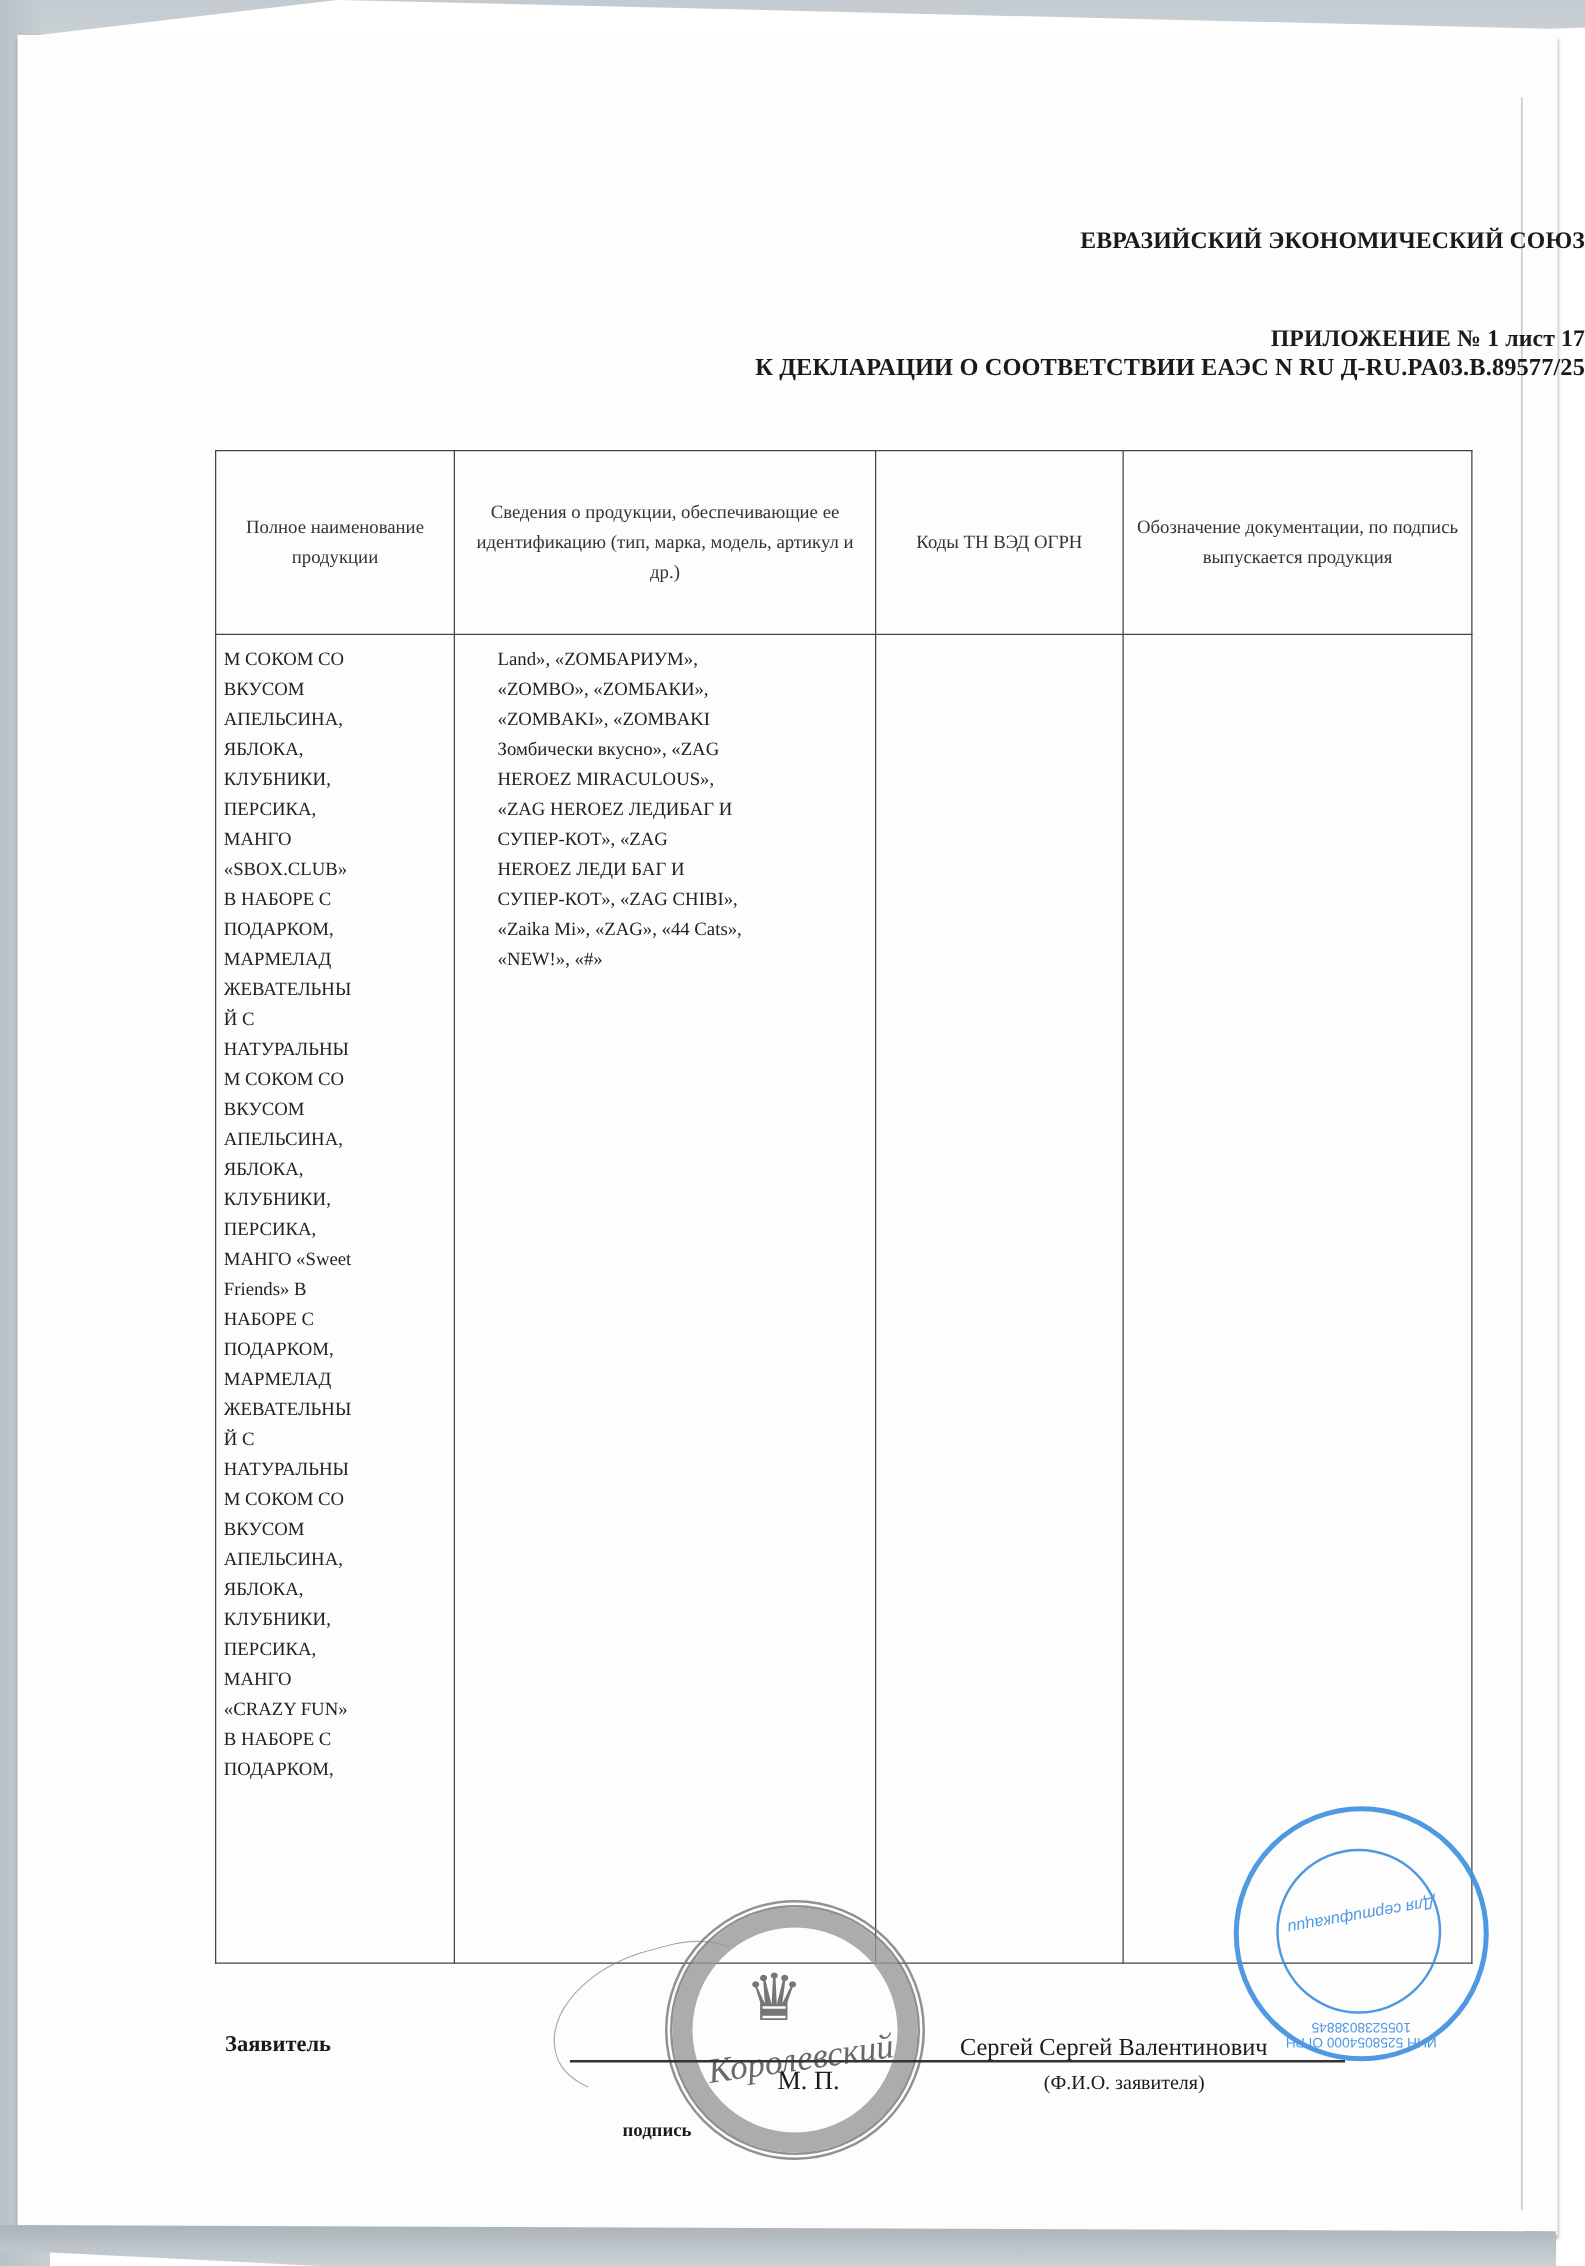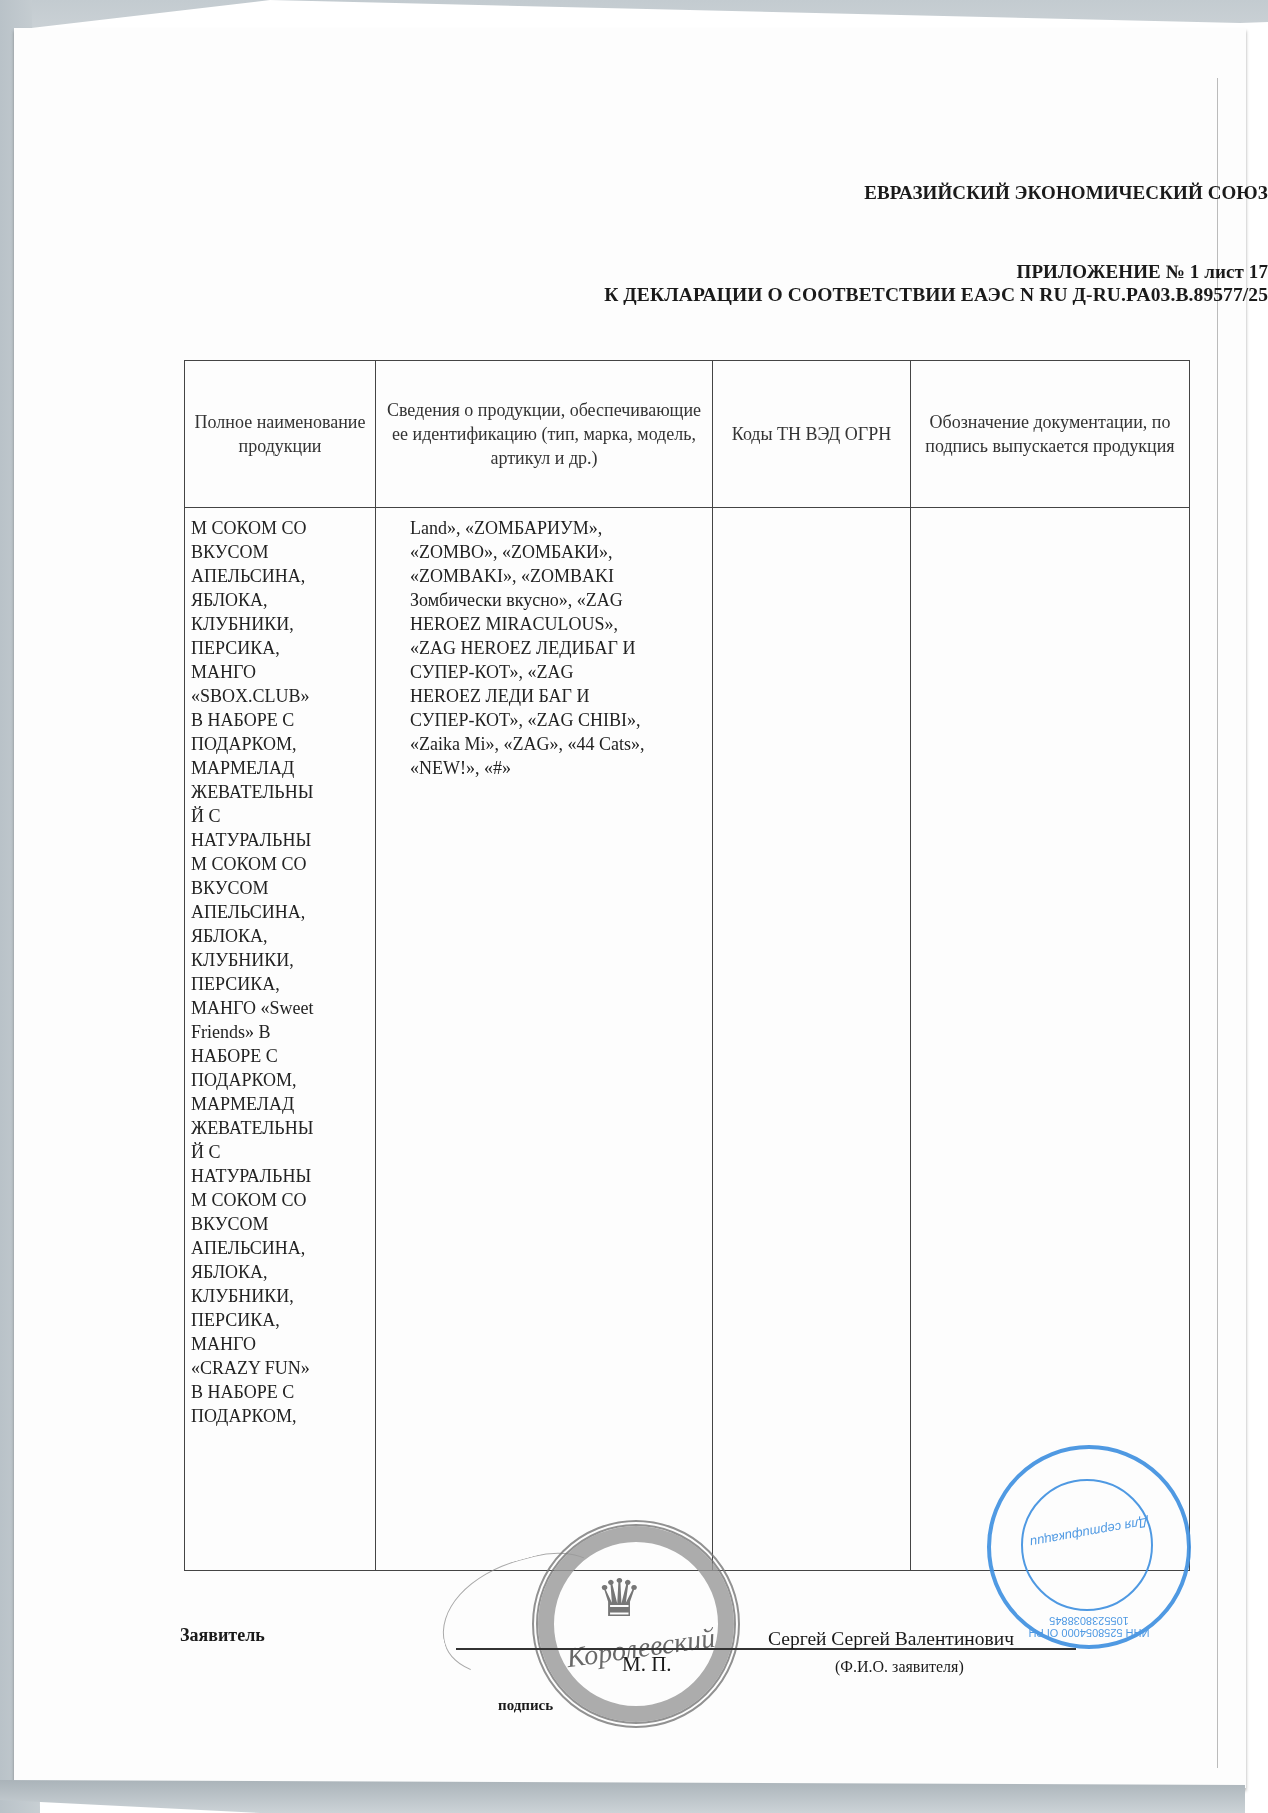--- a/index.html
+++ b/index.html
@@ -37,24 +37,24 @@
 
   .title {
     position:absolute; left:0; width:1268px; text-align:right;
     font-weight:bold; font-size:19px; letter-spacing:0.1px;
   }
   .t1 { top:182px; }
   .t2 { top:220px;margin-top:41px; }
   .t3 { top:284px; font-size:19.5px; }
 
   table.doc {
-    position:absolute; left:184px; top:360px;
+    position:absolute; left:172px; top:360px;
     border-collapse:collapse; table-layout:fixed;
     width:1005px;
-    font-size:18px; line-height:24px;
+    font-size:15px; line-height:24px;
   }
   table.doc td, table.doc th {
     border:1.5px solid #444; vertical-align:top; padding:0;
   }
   table.doc th {
     font-weight:normal; text-align:center; vertical-align:middle;
     height:146px; color:#333; padding:0 6px;
   }
   .c1 { width:191px; }
   .c2 { width:337px; }

